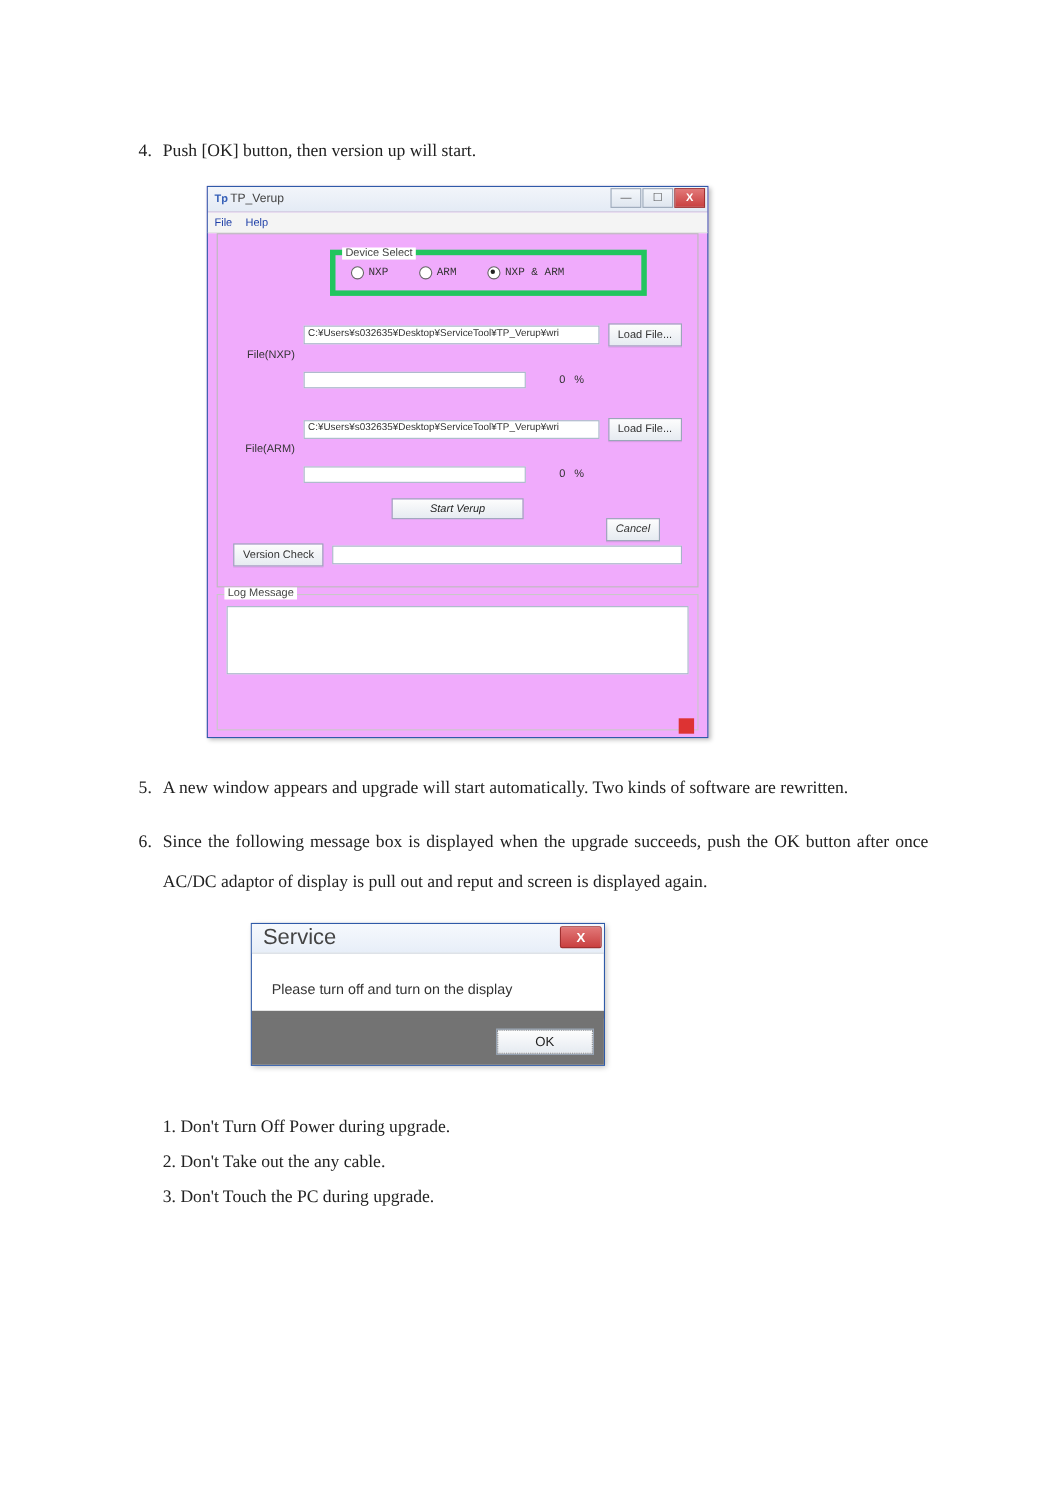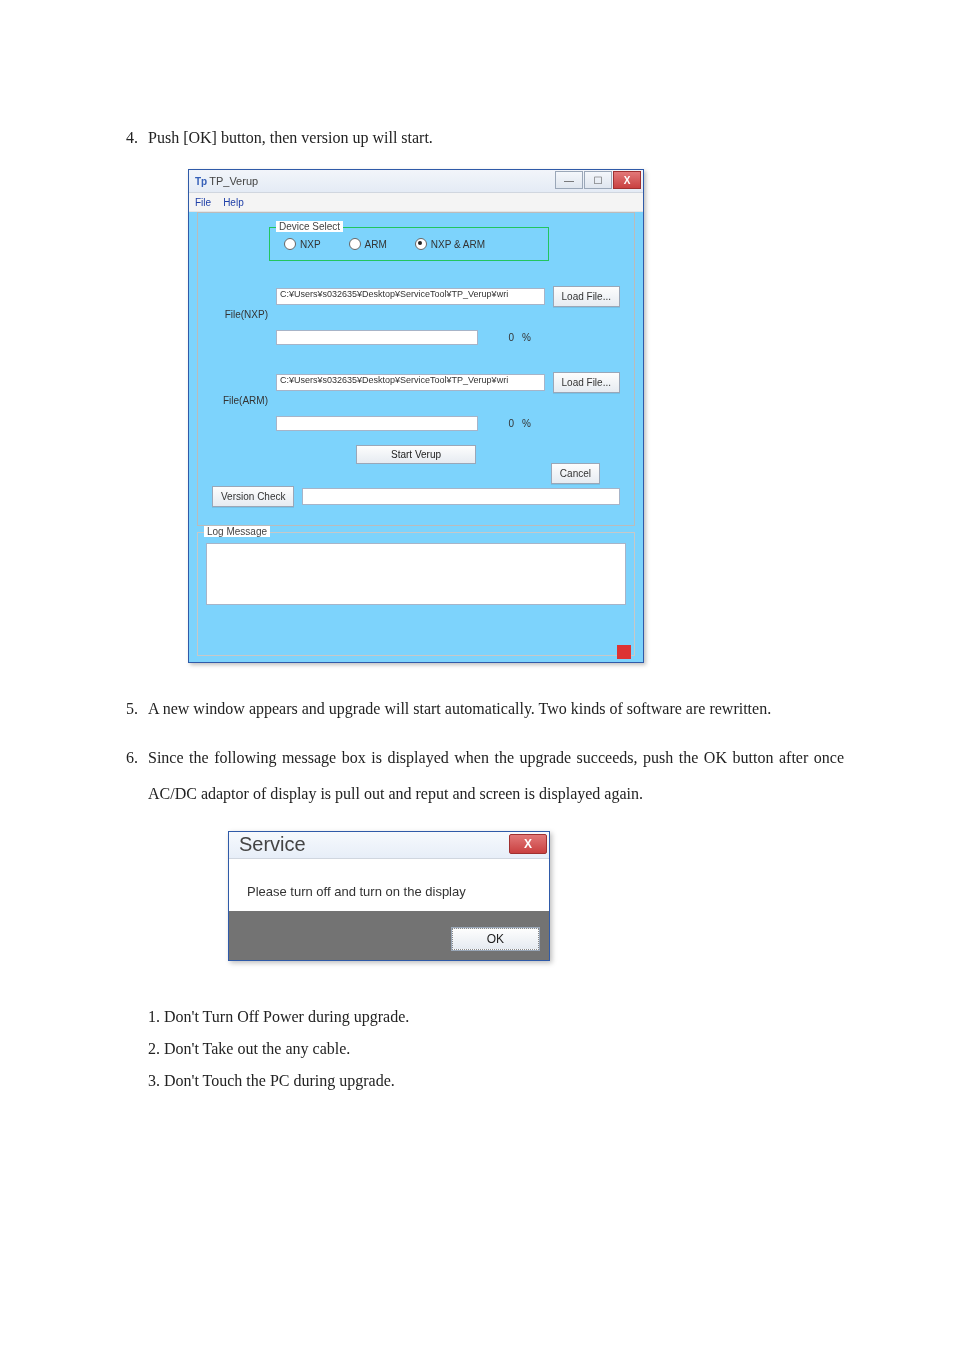--- a/index.html
+++ b/index.html
@@ -33,21 +33,21 @@
     margin-left: 38px;
     font-size: 16px;
     line-height: 2.0;
   }
 
   
   .win1 {
     width: 454px;
     margin: 10px 0 28px 78px;
     border: 1px solid #2f5aa8;
-    background: #7dd3fc;
+    background: #f0abfc;
     box-shadow: 2px 2px 4px rgba(0,0,0,.25);
     font-family: "MS Sans Serif", Tahoma, sans-serif;
     font-size: 10px;
     position: relative;
     padding-bottom:0;
   }
   .titlebar1 {
     height: 22px;
     background: linear-gradient(#f2f5fa,#e4ebf5);
     border-bottom: 1px solid #d0d6df;
@@ -113,40 +113,41 @@
     top:1px;
   }
   .tabbody {
     border:1px solid #bbb;
     border-top:1px solid #bbb;
     padding:12px 14px 14px 14px;
     margin:0 8px 6px 8px;
     position:relative;
   }
   .group {
-    border:1px solid #22c55e;
+    border:5px solid #22c55e;
     padding:10px 14px 10px 14px;
-    margin: 2px 0 12px 57px;
+    margin: 2px 0 12px 88px;
     width:250px;
     position:relative;
   }
   .group-title {
     position:absolute;
     top:-7px;
     left:6px;
     background:#fff;
     padding:0 3px;
     font-size:10px;
     color:#444;
   }
   .radios {
     display:flex;
     gap:28px;
     font-size:10px;
     color:#333;
+    font-family:Liberation Mono, monospace;
   }
   .radio { display:flex; align-items:center; gap:4px;}
   .rdot {
     width:10px;height:10px;border:1px solid #666;border-radius:50%;
     display:inline-block; position:relative; background:#fff;
   }
   .rdot.sel::after{
     content:"";position:absolute;left:2px;top:2px;width:4px;height:4px;border-radius:50%;background:#222;
   }
   .row {display:flex;align-items:center;gap:8px;margin:4px 0 2px 0;}
@@ -178,21 +179,21 @@
   .progress-row{
     display:flex;align-items:center;gap:8px;
     margin:10px 0 14px 64px;
   }
   .pbar{
     width:200px;height:13px;border:1px solid #a7b4c8;background:#fff;
   }
   .pct{font-size:10px;color:#333;width:28px;text-align:right;}
   .pcts{font-size:10px;color:#333;}
   .center-btn{
-    display:flex;justify-content:center;margin-top:10px;position:relative;
+    display:flex;justify-content:center;margin-top:10px;position:relative;font-style:italic;
   }
   .bigbtn{
     border:1px solid #9aa7b8;background:linear-gradient(#fdfdfd,#e6ebf1);
     padding:3px 34px;font-size:10px;
   }
   .cancelpos{
     position:absolute;
     right:20px;
     top:18px;
   }

